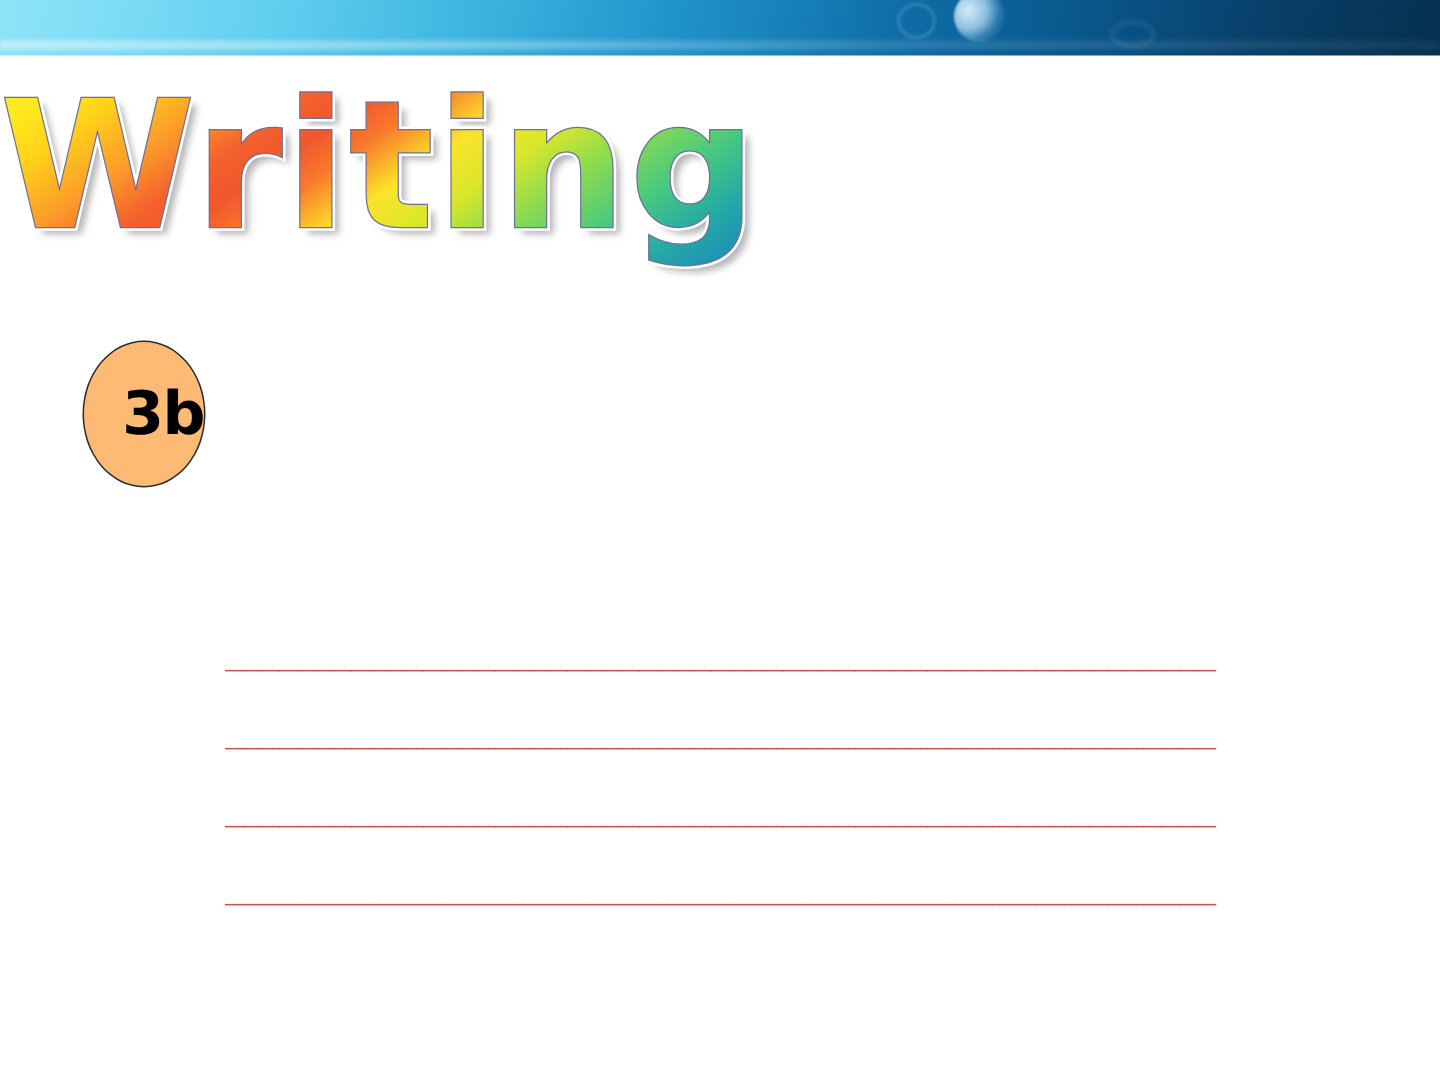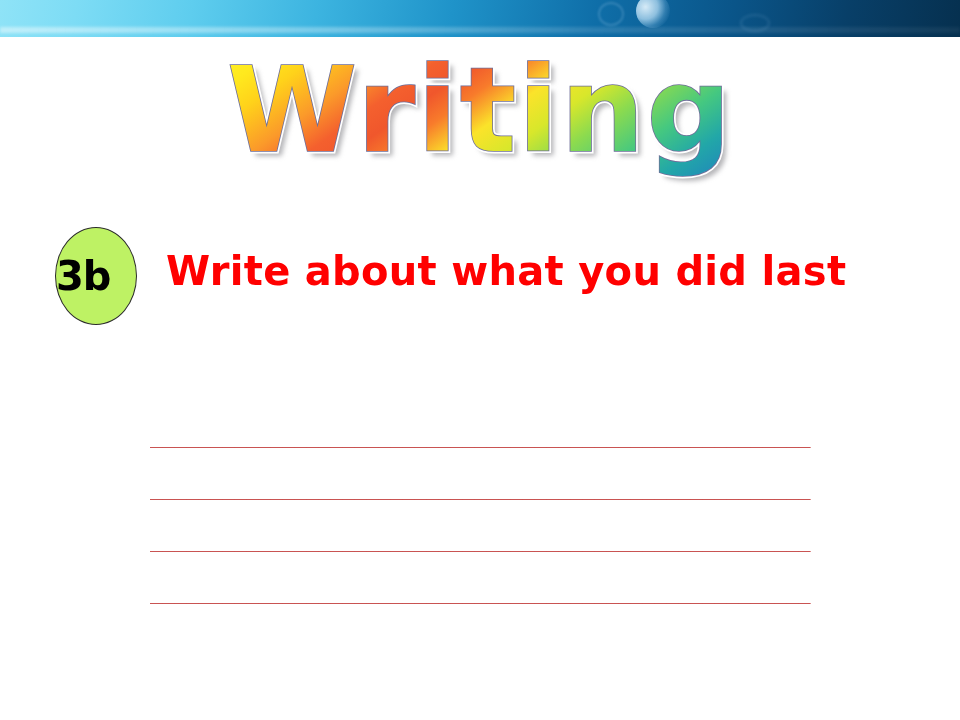--- a/index.html
+++ b/index.html
@@ -87,21 +87,21 @@
     border: 2px solid rgba(180,220,245,0.15);
     filter: blur(1.4px);
   }
 
   
   .title-wrap {
     position: absolute;
     left: 0;
     top: 44px;
     width: 960px;
-    text-align: center;
+    text-align: left;
     pointer-events: none;
   }
   .wordart {
     display: inline-block;
     position: relative;
     font-family: "DejaVu Sans", sans-serif;
     font-weight: bold;
     font-size: 118px;
     letter-spacing: 2px;
     line-height: 1.12;
@@ -155,25 +155,25 @@
   }
 
   
   .badge {
     position: absolute;
     left: 55px;
     top: 227px;
     width: 80px;
     height: 96px;
     border-radius: 50%;
-    background: #bef264;
+    background: #fdba74;
     border: 1.5px solid #2b2b2b;
     display: flex;
     align-items: center;
-    justify-content: flex-start;
+    justify-content: flex-end;
   }
   .badge span {
     font-family: "DejaVu Sans", sans-serif;
     font-weight: bold;
     font-size: 40px;
     color: #000000;
     line-height: 1;
     letter-spacing: -1px;
   }
 
@@ -229,21 +229,20 @@
       <span class="stroke-layer">Writing</span>
       <span class="fill-layer">Writing</span>
     </span>
   </div>
 
   <div class="badge">
     <span>3b</span>
   </div>
 
   <div class="instruction">
-    <div>Write about what you did last</div>
   </div>
 
   <div class="lines">
     <div class="rule-row">_______________________________________________________</div>
     <div class="rule-row">_______________________________________________________</div>
     <div class="rule-row">_______________________________________________________</div>
     <div class="rule-row">_______________________________________________________</div>
   </div>
 
 </div>

